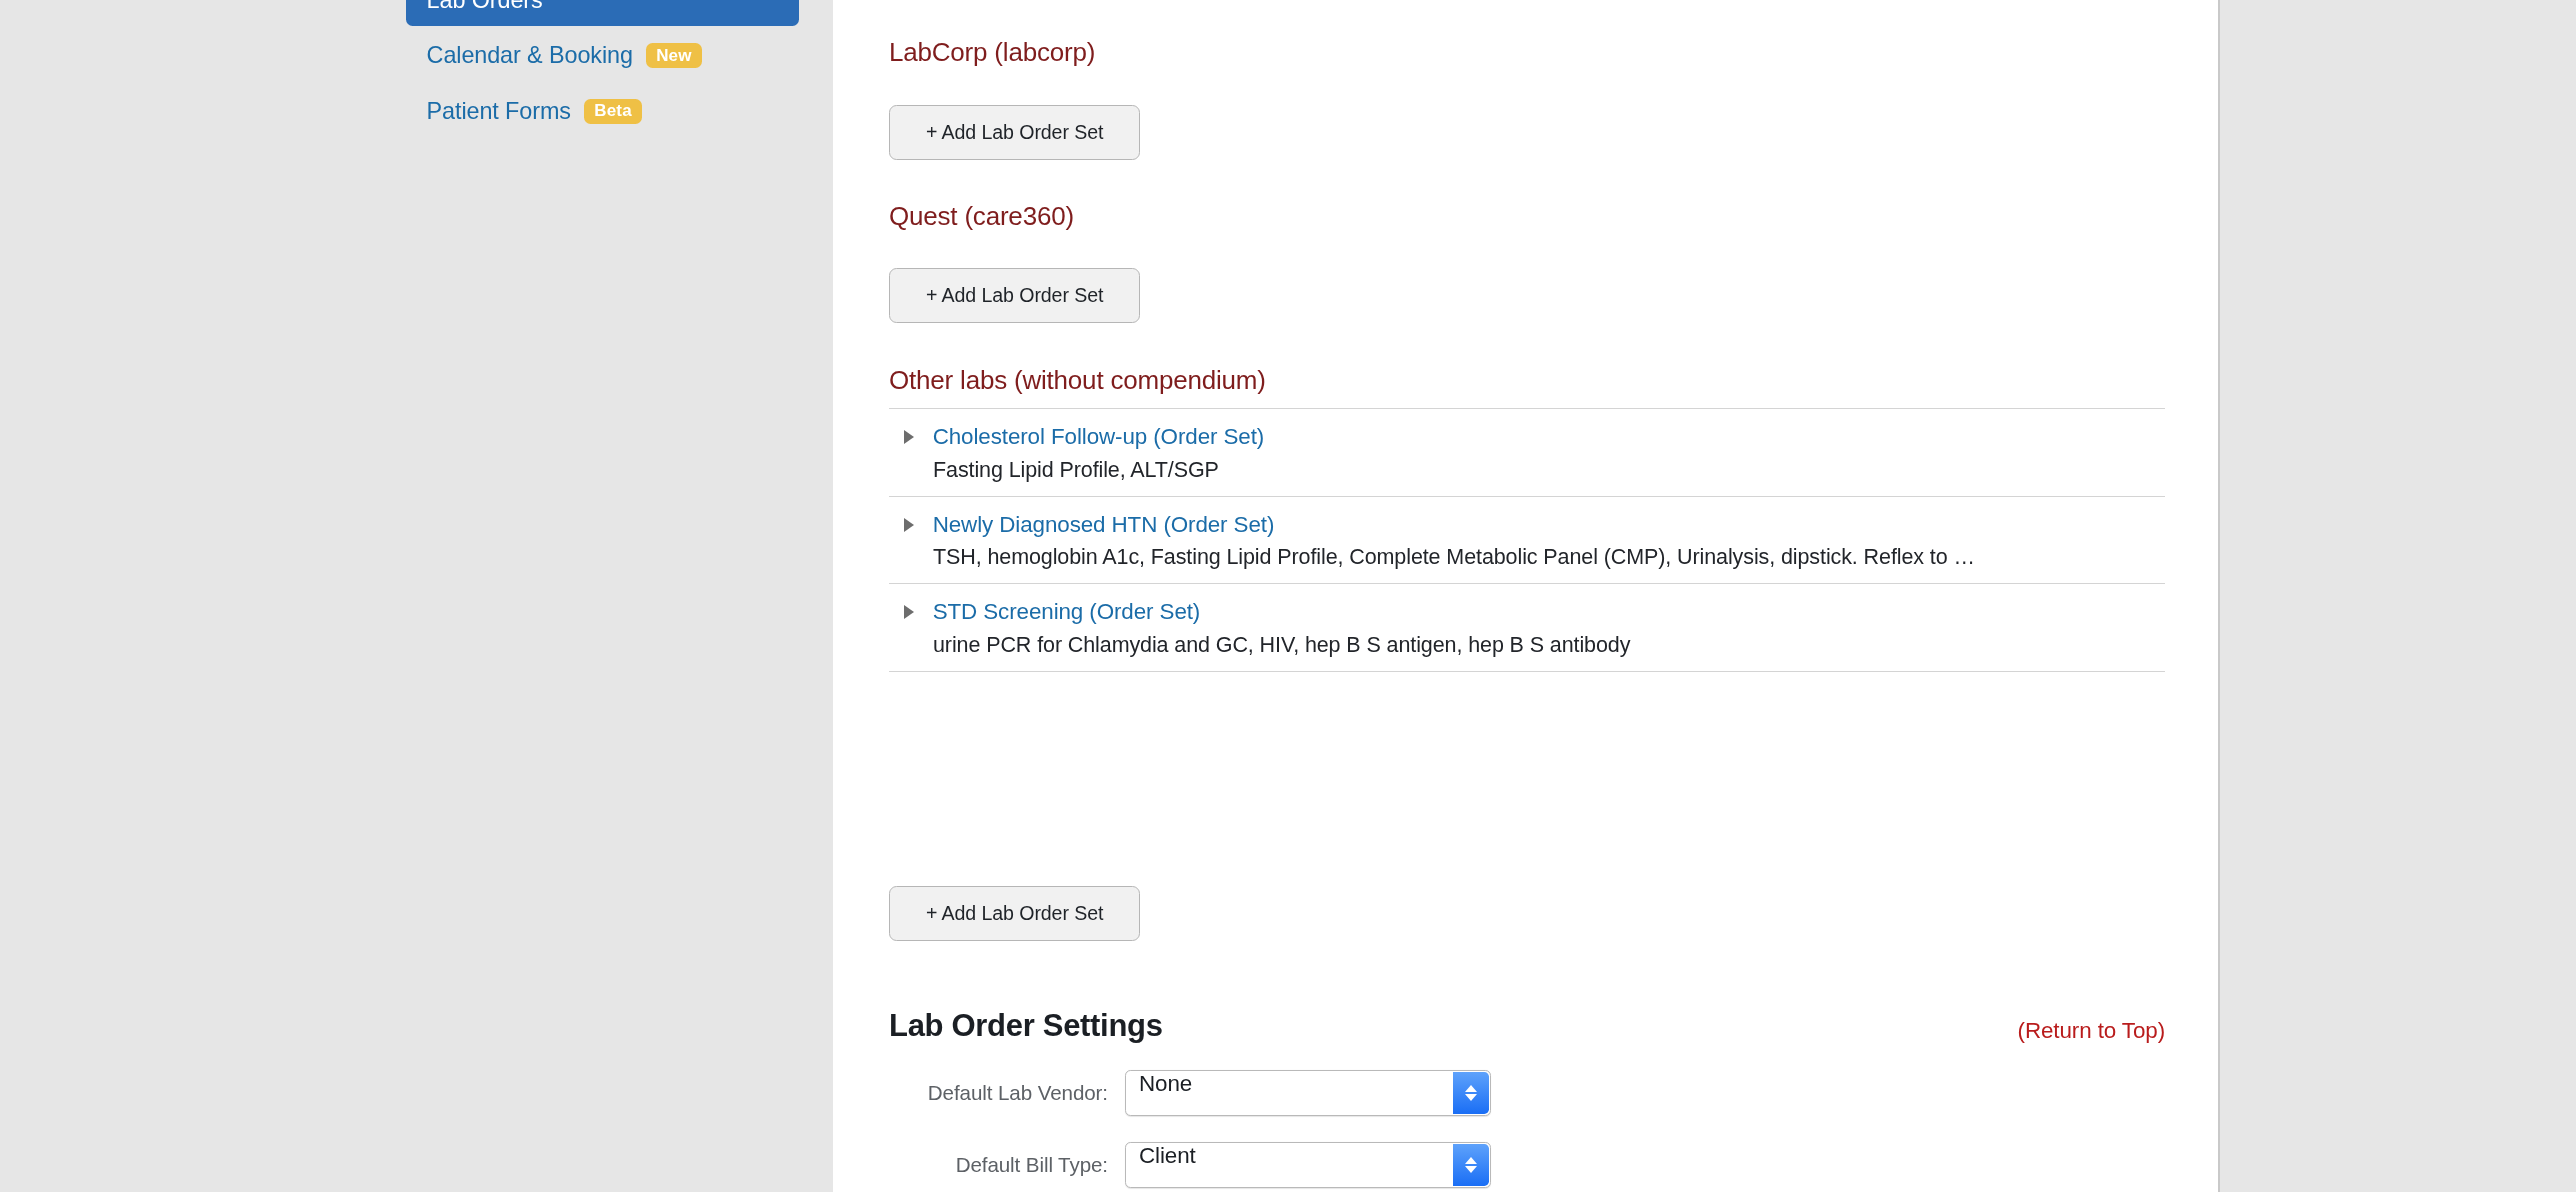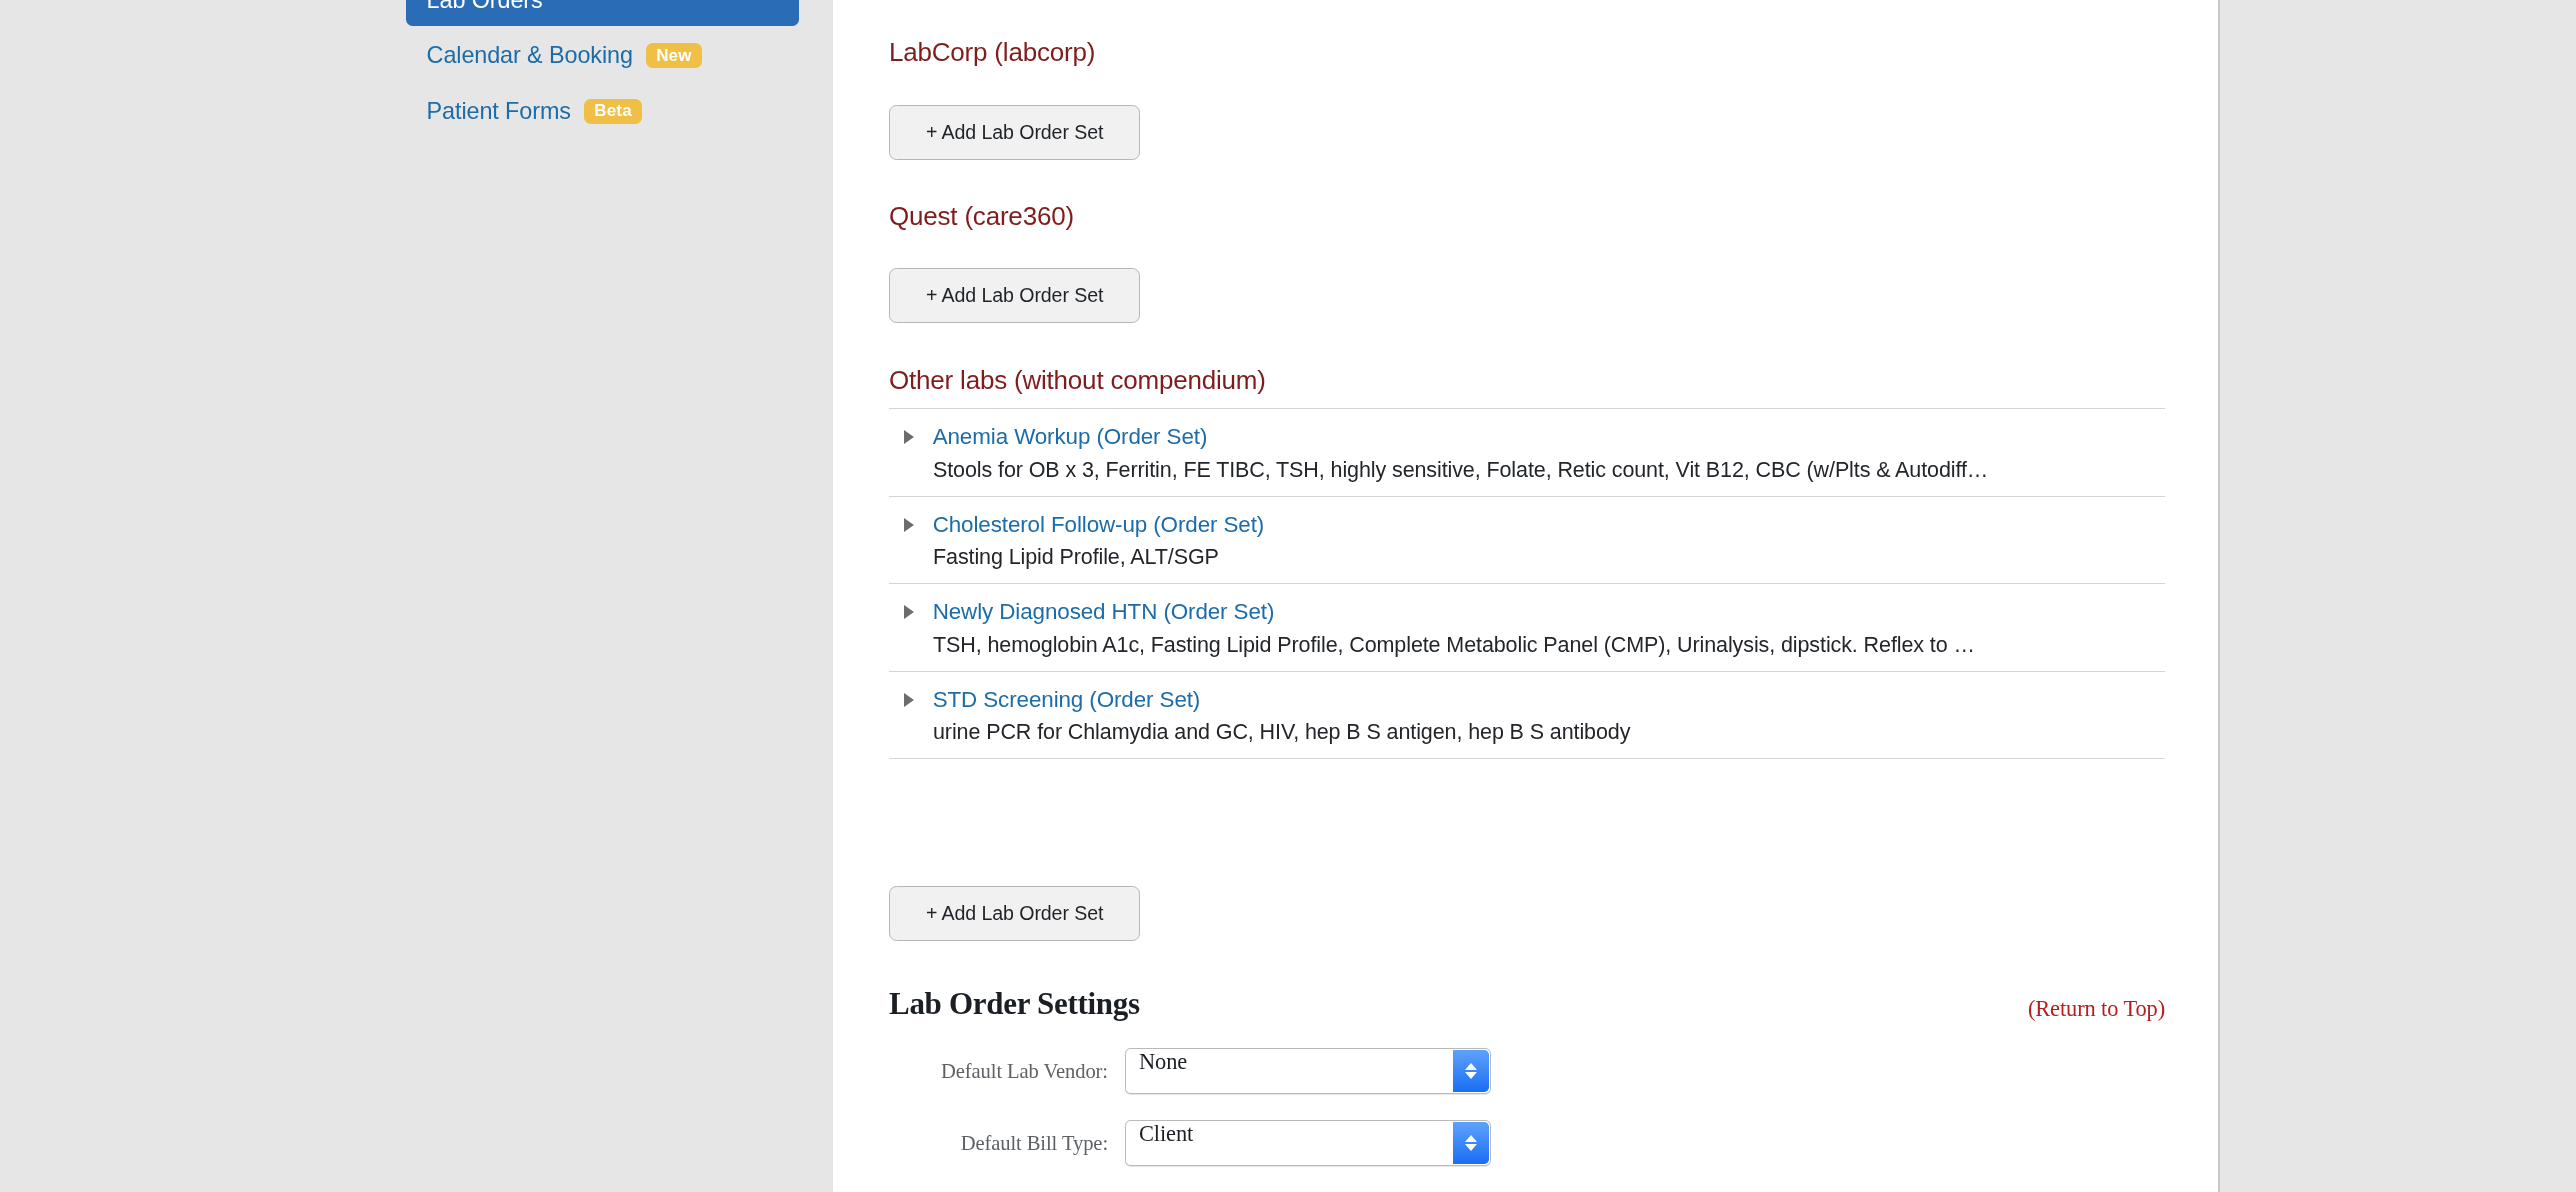--- a/index.html
+++ b/index.html
@@ -158,24 +158,23 @@
     margin-top: 7.5px;
     white-space: nowrap;
     overflow: hidden;
     text-overflow: ellipsis;
     letter-spacing: -0.1px;
   }
 
   
   .settings-section {
     position: absolute;
-    top: 986px;
+    top: 1008px;
     left: 0;
     width: 1276px;
-    font-family: Liberation Serif, serif;
   }
   .settings-title {
     font-size: 31px;
     font-weight: bold;
     color: #1b1f24;
     margin: 0;
     display: inline-block;
     letter-spacing: -0.3px;
   }
   .return-top {
@@ -271,27 +270,20 @@
     <h2 class="vendor-heading h-labcorp">LabCorp (labcorp)</h2>
     <button class="add-btn btn-labcorp">+ Add Lab Order Set</button>
 
     <h2 class="vendor-heading h-quest">Quest (care360)</h2>
     <button class="add-btn btn-quest">+ Add Lab Order Set</button>
 
     <h2 class="vendor-heading h-other">Other labs (without compendium)</h2>
 
     <div class="orderset-list">
 
-      <div class="orderset-row">
-        <div class="orderset-title-line">
-          <span class="disclosure-triangle"></span>
-          <span class="orderset-title">Anemia Workup (Order Set)</span>
-        </div>
-        <div class="orderset-desc">Stools for OB x 3, Ferritin, FE TIBC, TSH, highly sensitive, Folate, Retic count, Vit B12, CBC (w/Plts &amp; Autodiff…</div>
-      </div>
 
       <div class="orderset-row">
         <div class="orderset-title-line">
           <span class="disclosure-triangle"></span>
           <span class="orderset-title">Cholesterol Follow-up (Order Set)</span>
         </div>
         <div class="orderset-desc">Fasting Lipid Profile, ALT/SGP</div>
       </div>
 
 

